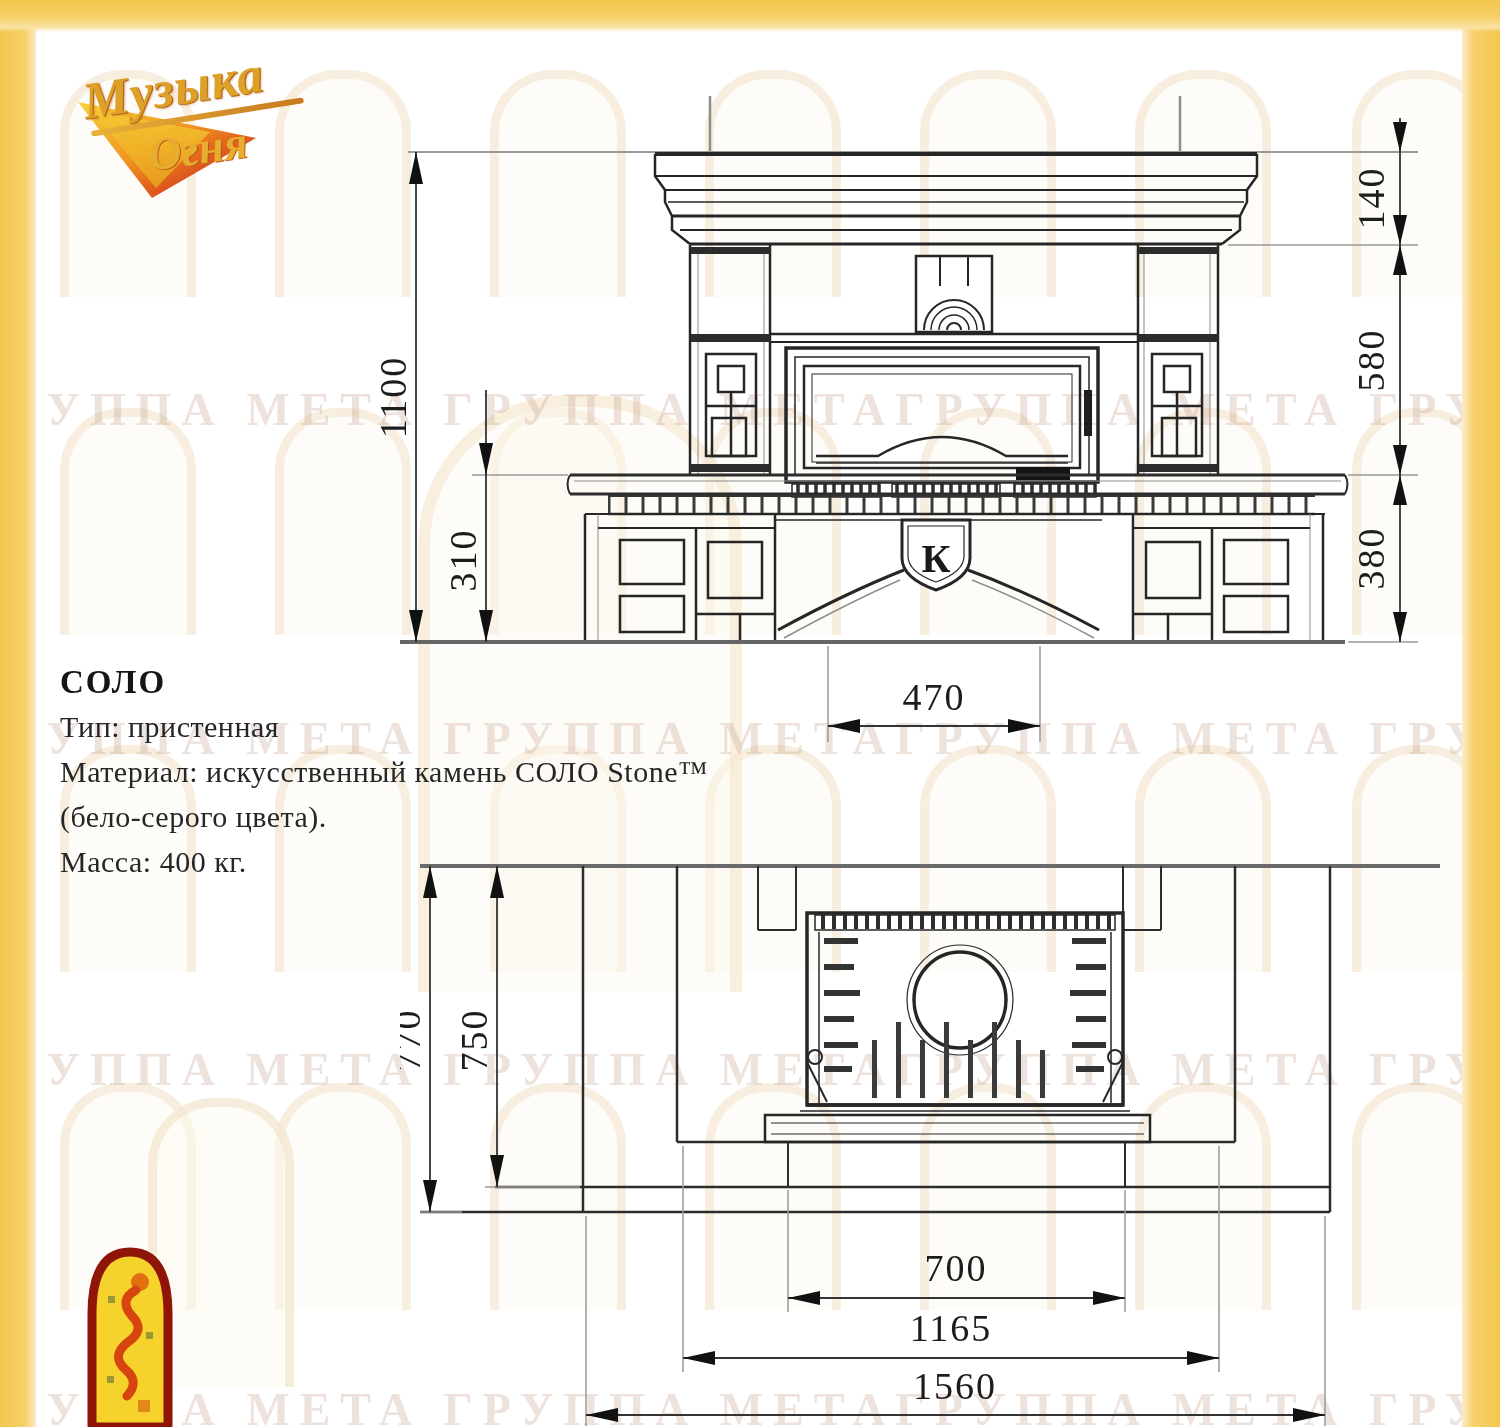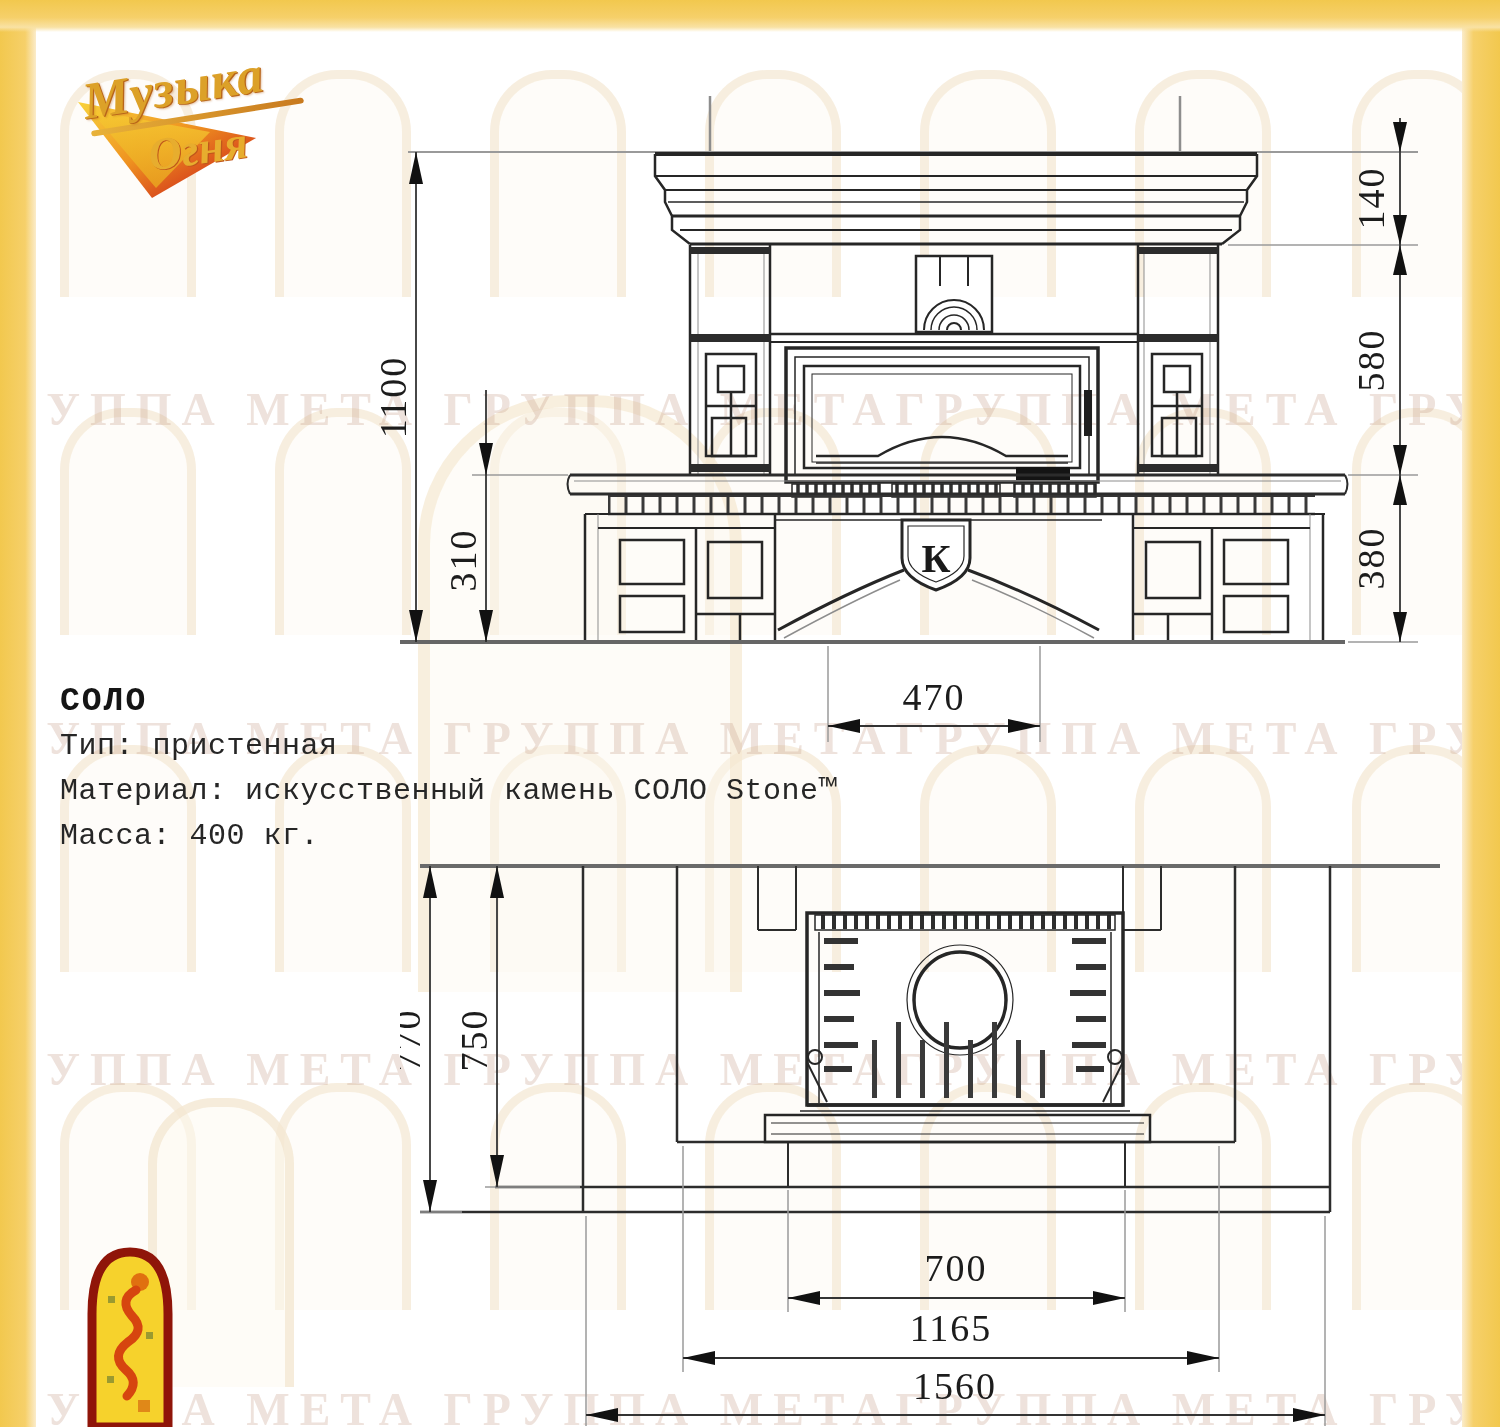--- a/index.html
+++ b/index.html
@@ -33,21 +33,21 @@
   .logo{position:absolute;left:60px;top:40px;width:270px;height:185px;z-index:7;}
   .logo .w1{position:absolute;left:22px;top:18px;font-size:52px;font-style:italic;font-weight:bold;
        color:#dca128;transform:rotate(-9deg);text-shadow:1px 1px 0 #b8641a, 2px 2px 2px rgba(184,100,26,.35);
        letter-spacing:1px;}
   .logo .w2{position:absolute;left:88px;top:82px;font-size:46px;font-style:italic;font-weight:bold;
        color:#e7ad2e;transform:rotate(-8deg);text-shadow:1px 1px 0 #c0571b;}
   .logo .swoosh{position:absolute;left:30px;top:74px;width:215px;height:6px;
        background:linear-gradient(90deg,#e8b23a,#c8791e);transform:rotate(-9deg);border-radius:3px;}
 
   
-  .specs{position:absolute;left:60px;top:680px;z-index:4;color:#262626;font-family:Liberation Mono, monospace;}
+  .specs{position:absolute;left:60px;top:660px;z-index:4;color:#262626;}
   .specs .t{font-size:33px;font-weight:bold;letter-spacing:2px;line-height:44px;color:#151515;}
   .specs .l{font-size:30px;line-height:45px;letter-spacing:0.5px;}
 
   .dwg{position:absolute;z-index:3;}
   svg text.dim{font-family:"Liberation Serif",serif;font-size:38px;letter-spacing:2px;fill:#1c1c1c;}
 
   
   .emblem{position:absolute;left:80px;top:1236px;z-index:7;}
 </style>
 </head>
@@ -276,20 +276,21 @@
       <polygon points="448,636 480,629 480,643" fill="#111"></polygon>
       <polygon points="660,636 628,629 628,643" fill="#111"></polygon>
       <text class="dim" x="554" y="620" text-anchor="middle">470</text>
     </g>
   </svg>
 
   <div class="specs">
     <div class="t">СОЛО</div>
     <div class="l">Тип: пристенная</div>
     <div class="l">Материал: искусственный камень СОЛО Stone™</div>
+    <div class="l">(бело-серого цвета).</div>
     <div class="l">Масса: 400 кг.</div>
   </div>
 
   <svg class="dwg" style="left:400px;top:850px" width="1060" height="577" viewBox="0 0 1060 577">
     <defs>
       <pattern id="hv2" width="11" height="16" patternUnits="userSpaceOnUse">
         <rect width="11" height="16" fill="#fff"></rect>
         <line x1="5" y1="1" x2="5" y2="15" stroke="#2e2e2e" stroke-width="4"></line>
       </pattern>
     </defs>

